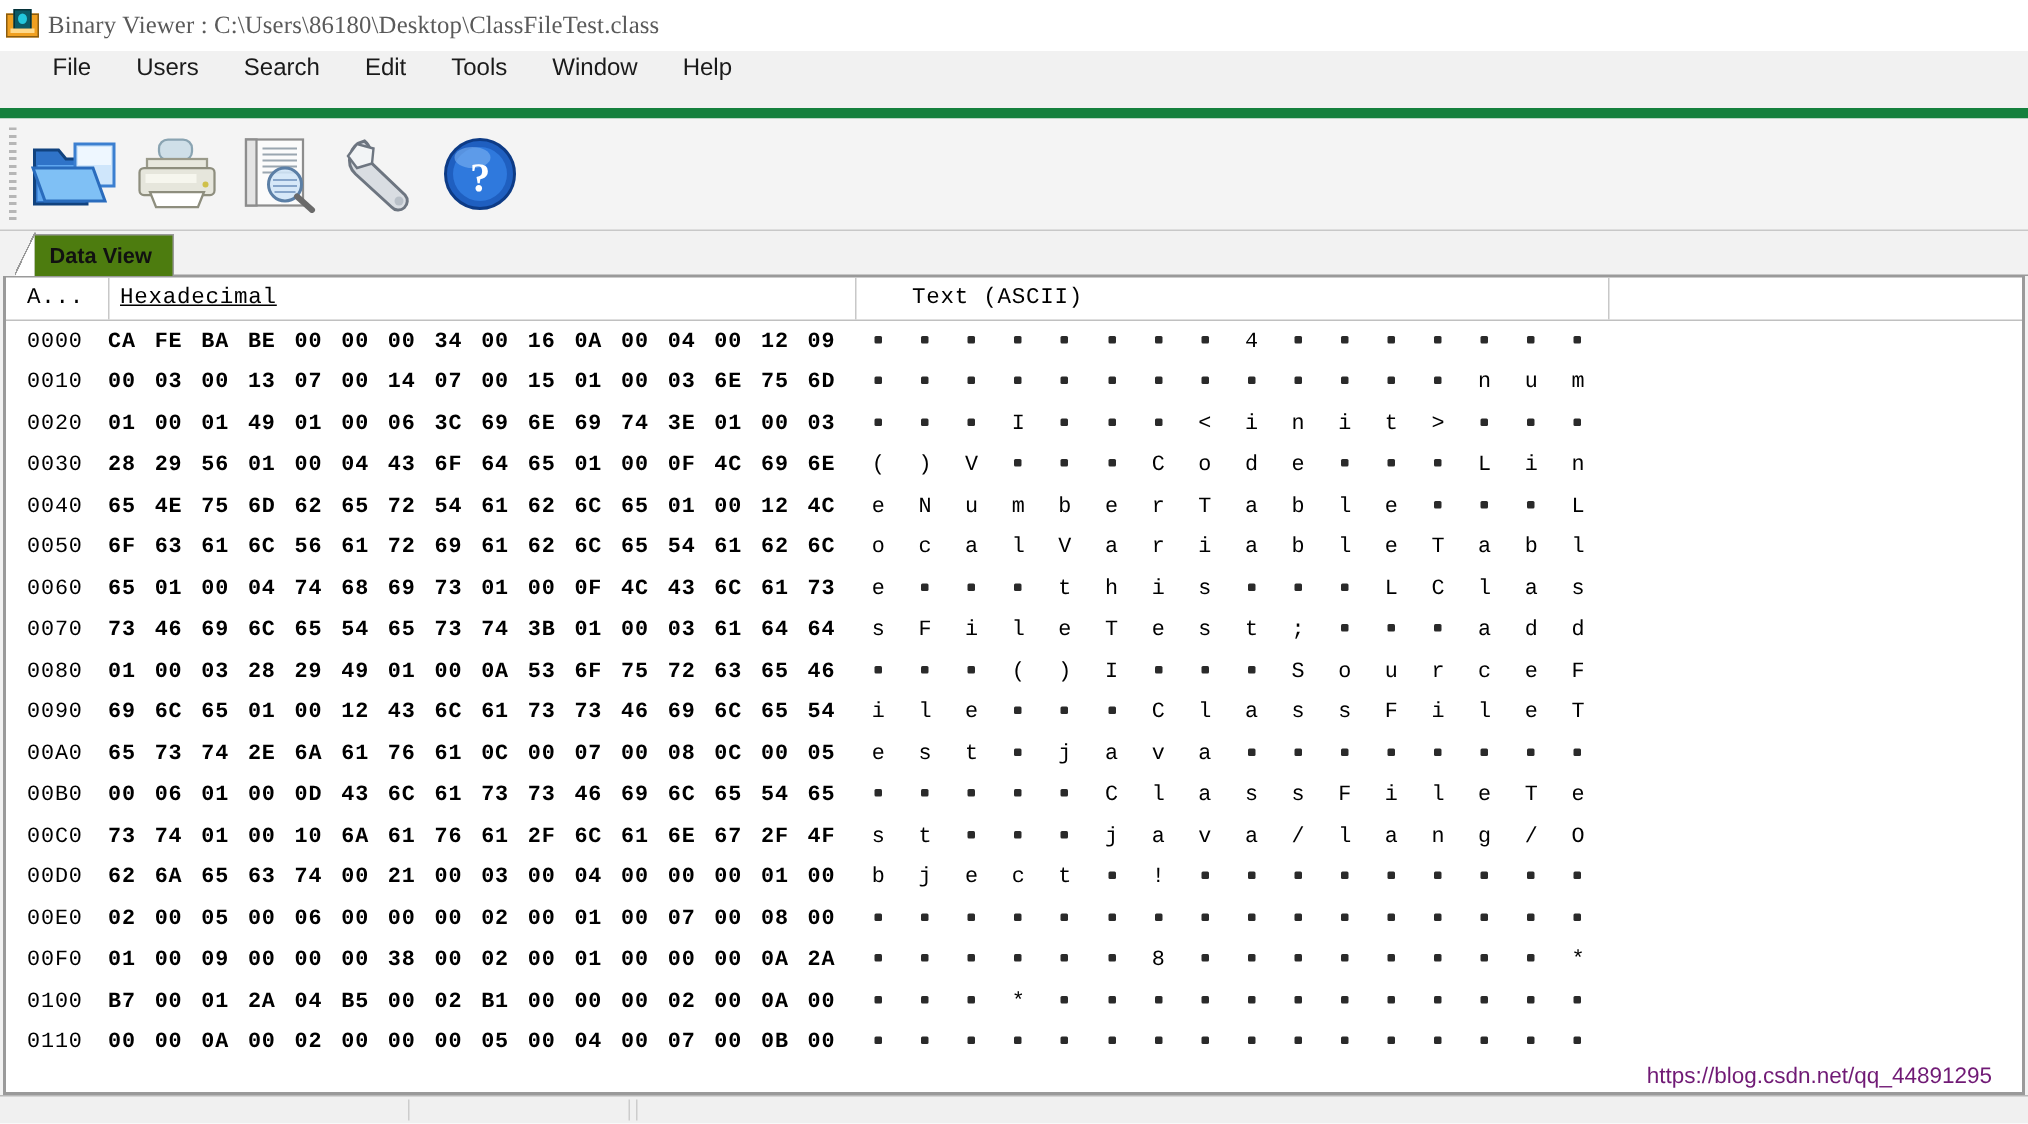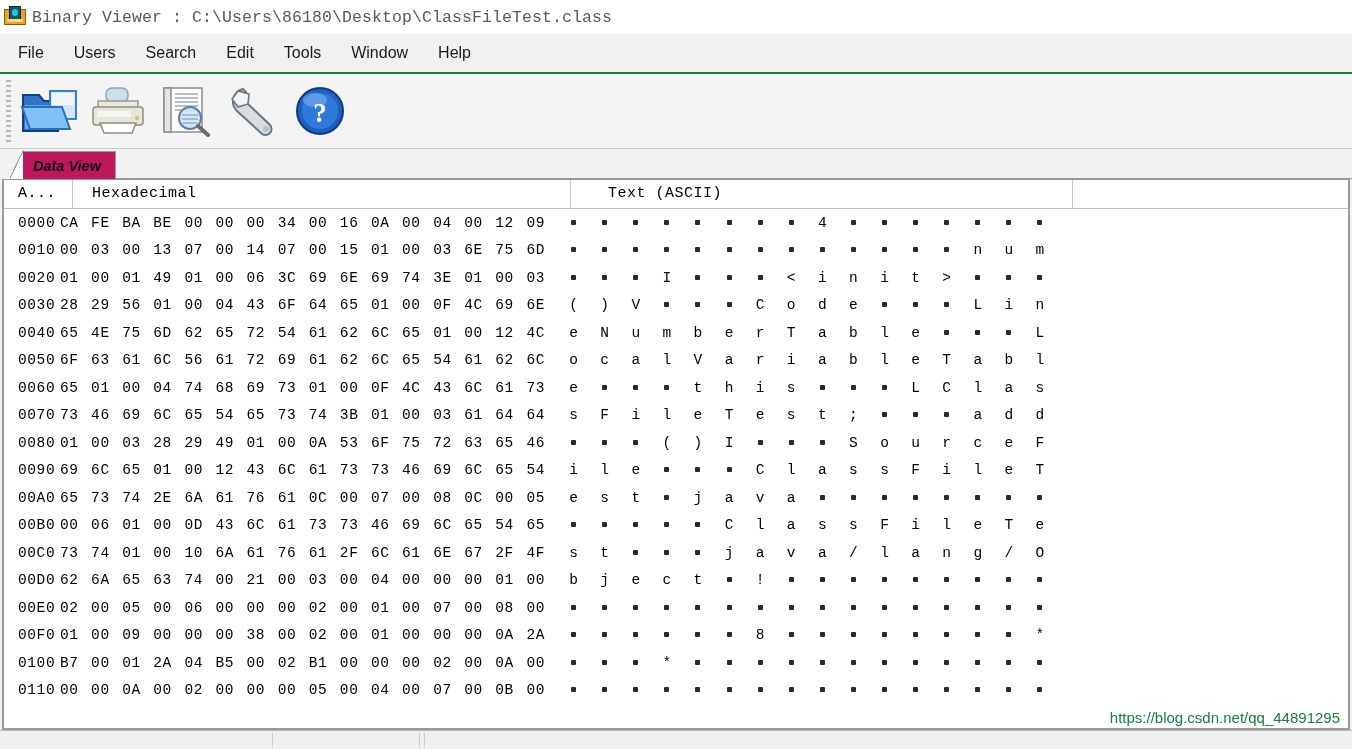--- a/index.html
+++ b/index.html
@@ -59,33 +59,32 @@
   }
   .app-icon .slot {
     position: absolute;
     left: 3px; top: 13px;
     width: 16px; height: 3px;
     background: #ffd98a;
   }
   .title-text {
     font-size: 16.5px;
     color: #5a5a5a;
-    font-family: Liberation Mono, monospace;
+    font-family: Liberation Serif, serif;
     white-space: nowrap;
     letter-spacing: .1px;
   }
 
   
   .menubar {
     height: 38px;
     background: #f1f1f1;
-    border-bottom: 2px solid #15803d;
-    display: flex;
-    align-items: center;
-    padding-left: 18px;
+    border-bottom: 7px solid #15803d;
+    display: flex;
+    padding-left: 35px;
     flex: 0 0 auto;
   }
   .menu-item {
     font-size: 16px;
     color: #1a1a1a;
     padding: 3px 16px 3px 0;
     margin-right: 14px;
     white-space: nowrap;
     cursor: default;
     font-family: "Liberation Sans", sans-serif;
@@ -125,33 +124,32 @@
     background: #f2f2f2;
     position: relative;
     flex: 0 0 auto;
     padding-left: 10px;
     display: flex;
     align-items: flex-end;
   }
   .tab {
     position: relative;
     height: 28px;
-    background: #be185d;
+    background: #4d7c0f;
     border: 1px solid #9a9a9a;
     border-bottom: none;
     display: flex;
     align-items: center;
     padding: 0 14px 0 10px;
     font-size: 14.5px;
     font-weight: bold;
     color: #111;
     box-sizing: border-box;
     margin-left: 12px;
     font-family: "Liberation Sans", sans-serif;
-    font-style: italic;
   }
   .tab::before {
     content: "";
     position: absolute;
     left: -13px; bottom: -1px;
     width: 0; height: 0;
     border-left: 13px solid transparent;
     border-bottom: 28px solid #ffffff;
   }
   .tab::after {
@@ -184,71 +182,72 @@
   .hdrrow {
     position: relative;
     height: 28px;
     border-bottom: 1px solid #c0c0c0;
     font-family: "Liberation Mono", monospace;
     font-size: 15px;
     color: #000;
     letter-spacing: .5px;
   }
   .hdrrow .h-addr { position: absolute; left: 14px; top: 5px; }
-  .hdrrow .h-hex  { position: absolute; left: 88px; top: 5px; }
+  .hdrrow .h-hex  { position: absolute; left: 76px; top: 5px; text-decoration: underline; }
   .hdrrow .h-txt  { position: absolute; left: 604px; top: 5px; }
   .vsep { position: absolute; top: 0; width: 1px; height: 28px; background: #c8c8c8; }
   .vsep.s1 { left: 68px; }
   .vsep.s2 { left: 566px; }
   .vsep.s3 { left: 1068px; }
 
   .rows {
     position: relative;
     font-family: "Liberation Mono", monospace;
     font-size: 14.5px;
     color: #000;
   }
   .hrow {
     height: 27.5px;
     display: flex;
     align-items: center;
     white-space: pre;
   }
   .c-addr {
-    width: 56px;
+    width: 68px;
     padding-left: 14px;
     box-sizing: border-box;
     letter-spacing: .6px;
   }
   .c-hex {
     width: 498px;
     box-sizing: border-box;
     letter-spacing: .6px;
+    font-weight: bold;
   }
   .c-hex span.b { display: inline-block; width: 31.1px; }
   .c-txt {
     box-sizing: border-box;
     letter-spacing: 0;
   }
   .c-txt span.a { display: inline-block; width: 31.1px; text-align: center; }
   .dotch {
     display: inline-block;
     width: 5px; height: 5px;
     background: #2a2a2a;
     border-radius: 1px;
     vertical-align: 2px;
   }
 
   
   .watermark {
     position: absolute;
-    right: 8px;
+    right: 20px;
     bottom: 2px;
     font-size: 15px;
-    color: #15803d;
+    color: #701a75;
     font-family: "Liberation Sans", sans-serif;
     white-space: nowrap;
     pointer-events: none;
   }
 
   
   .statusbar {
     height: 18px;
     background: #f0f0f0;
     border-top: 1px solid #b8b8b8;

